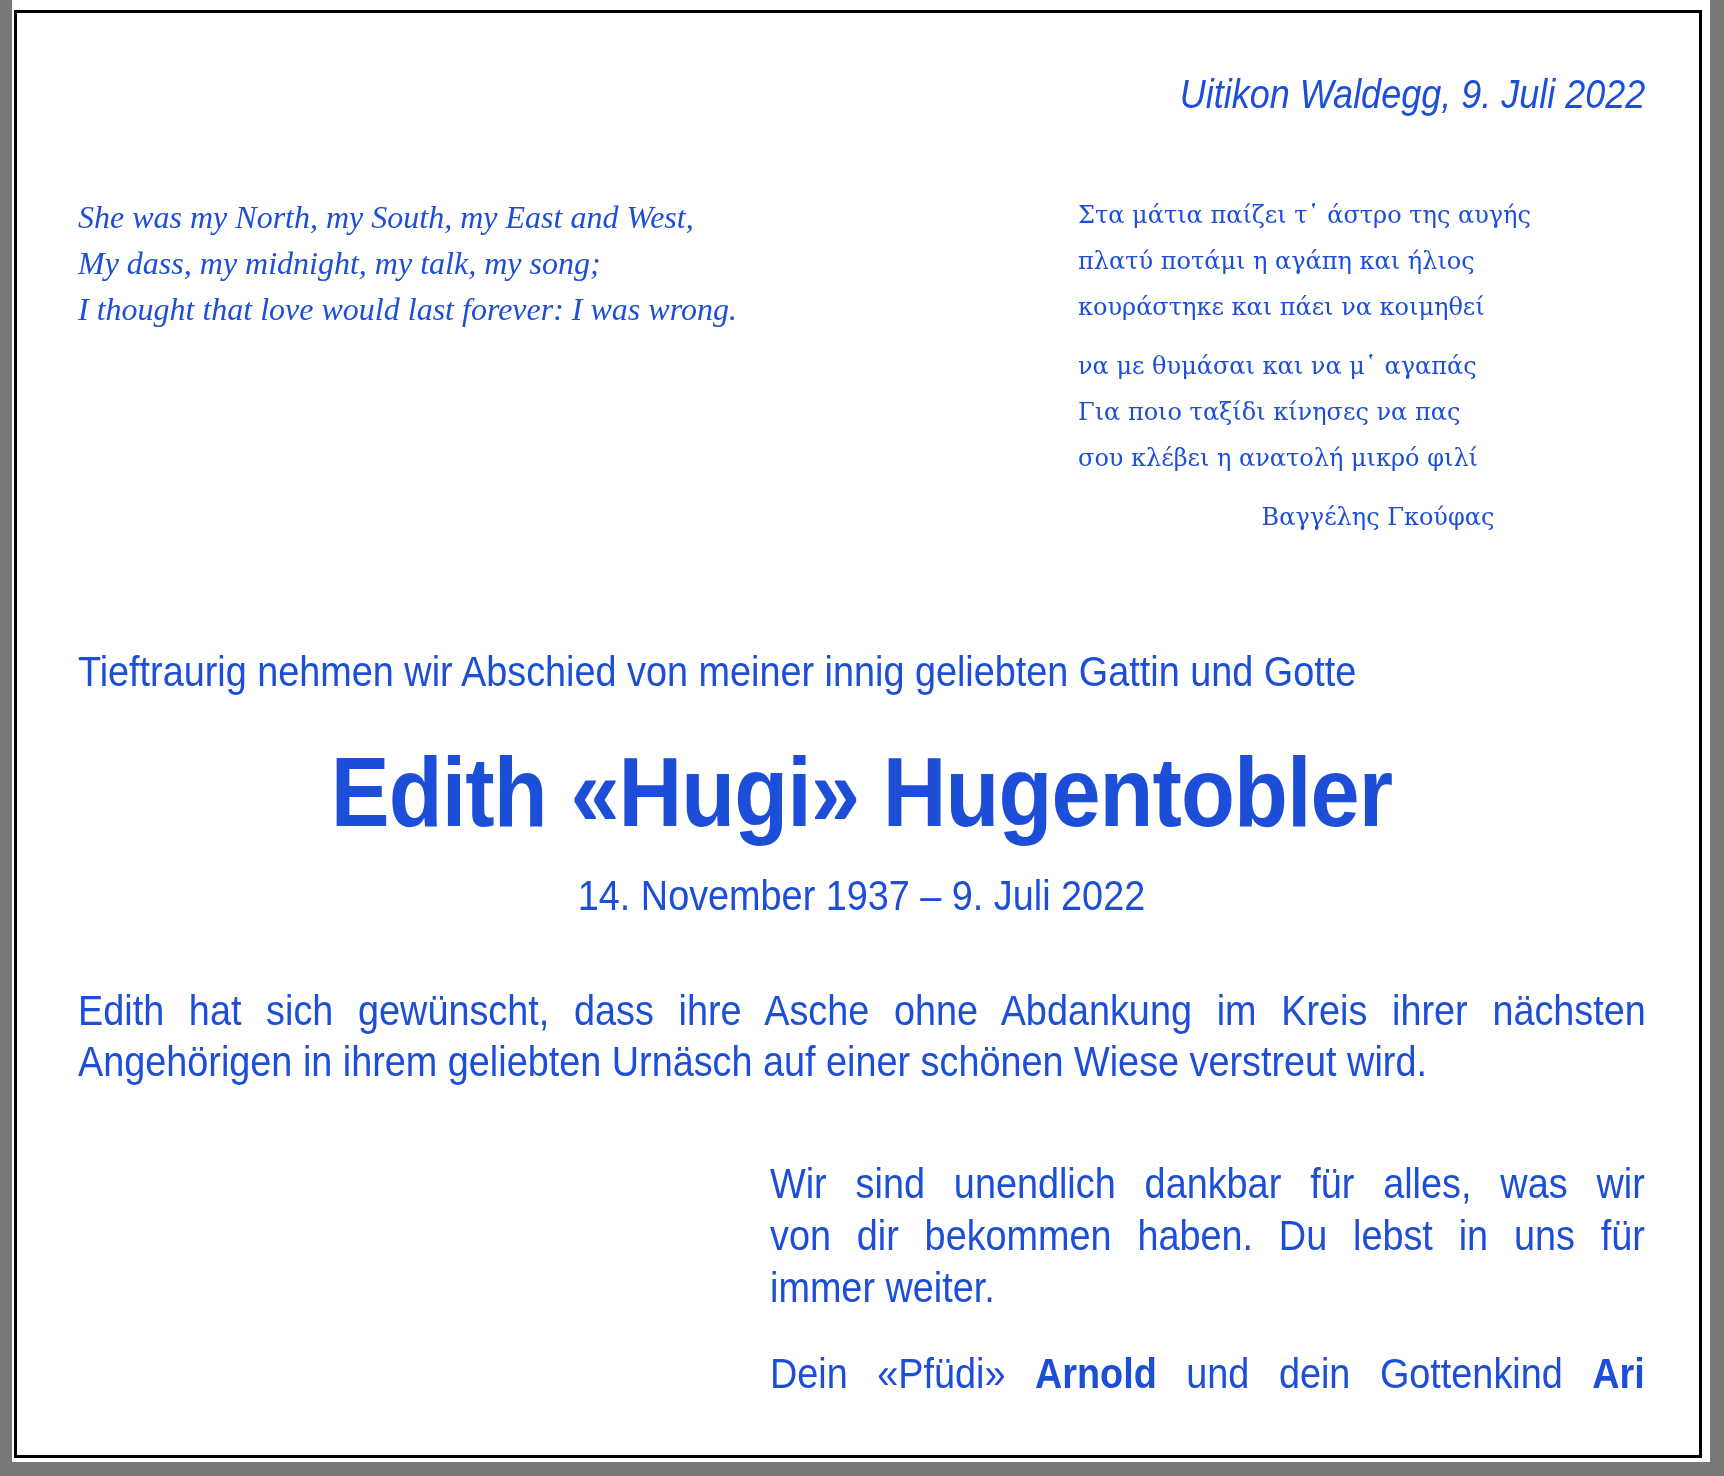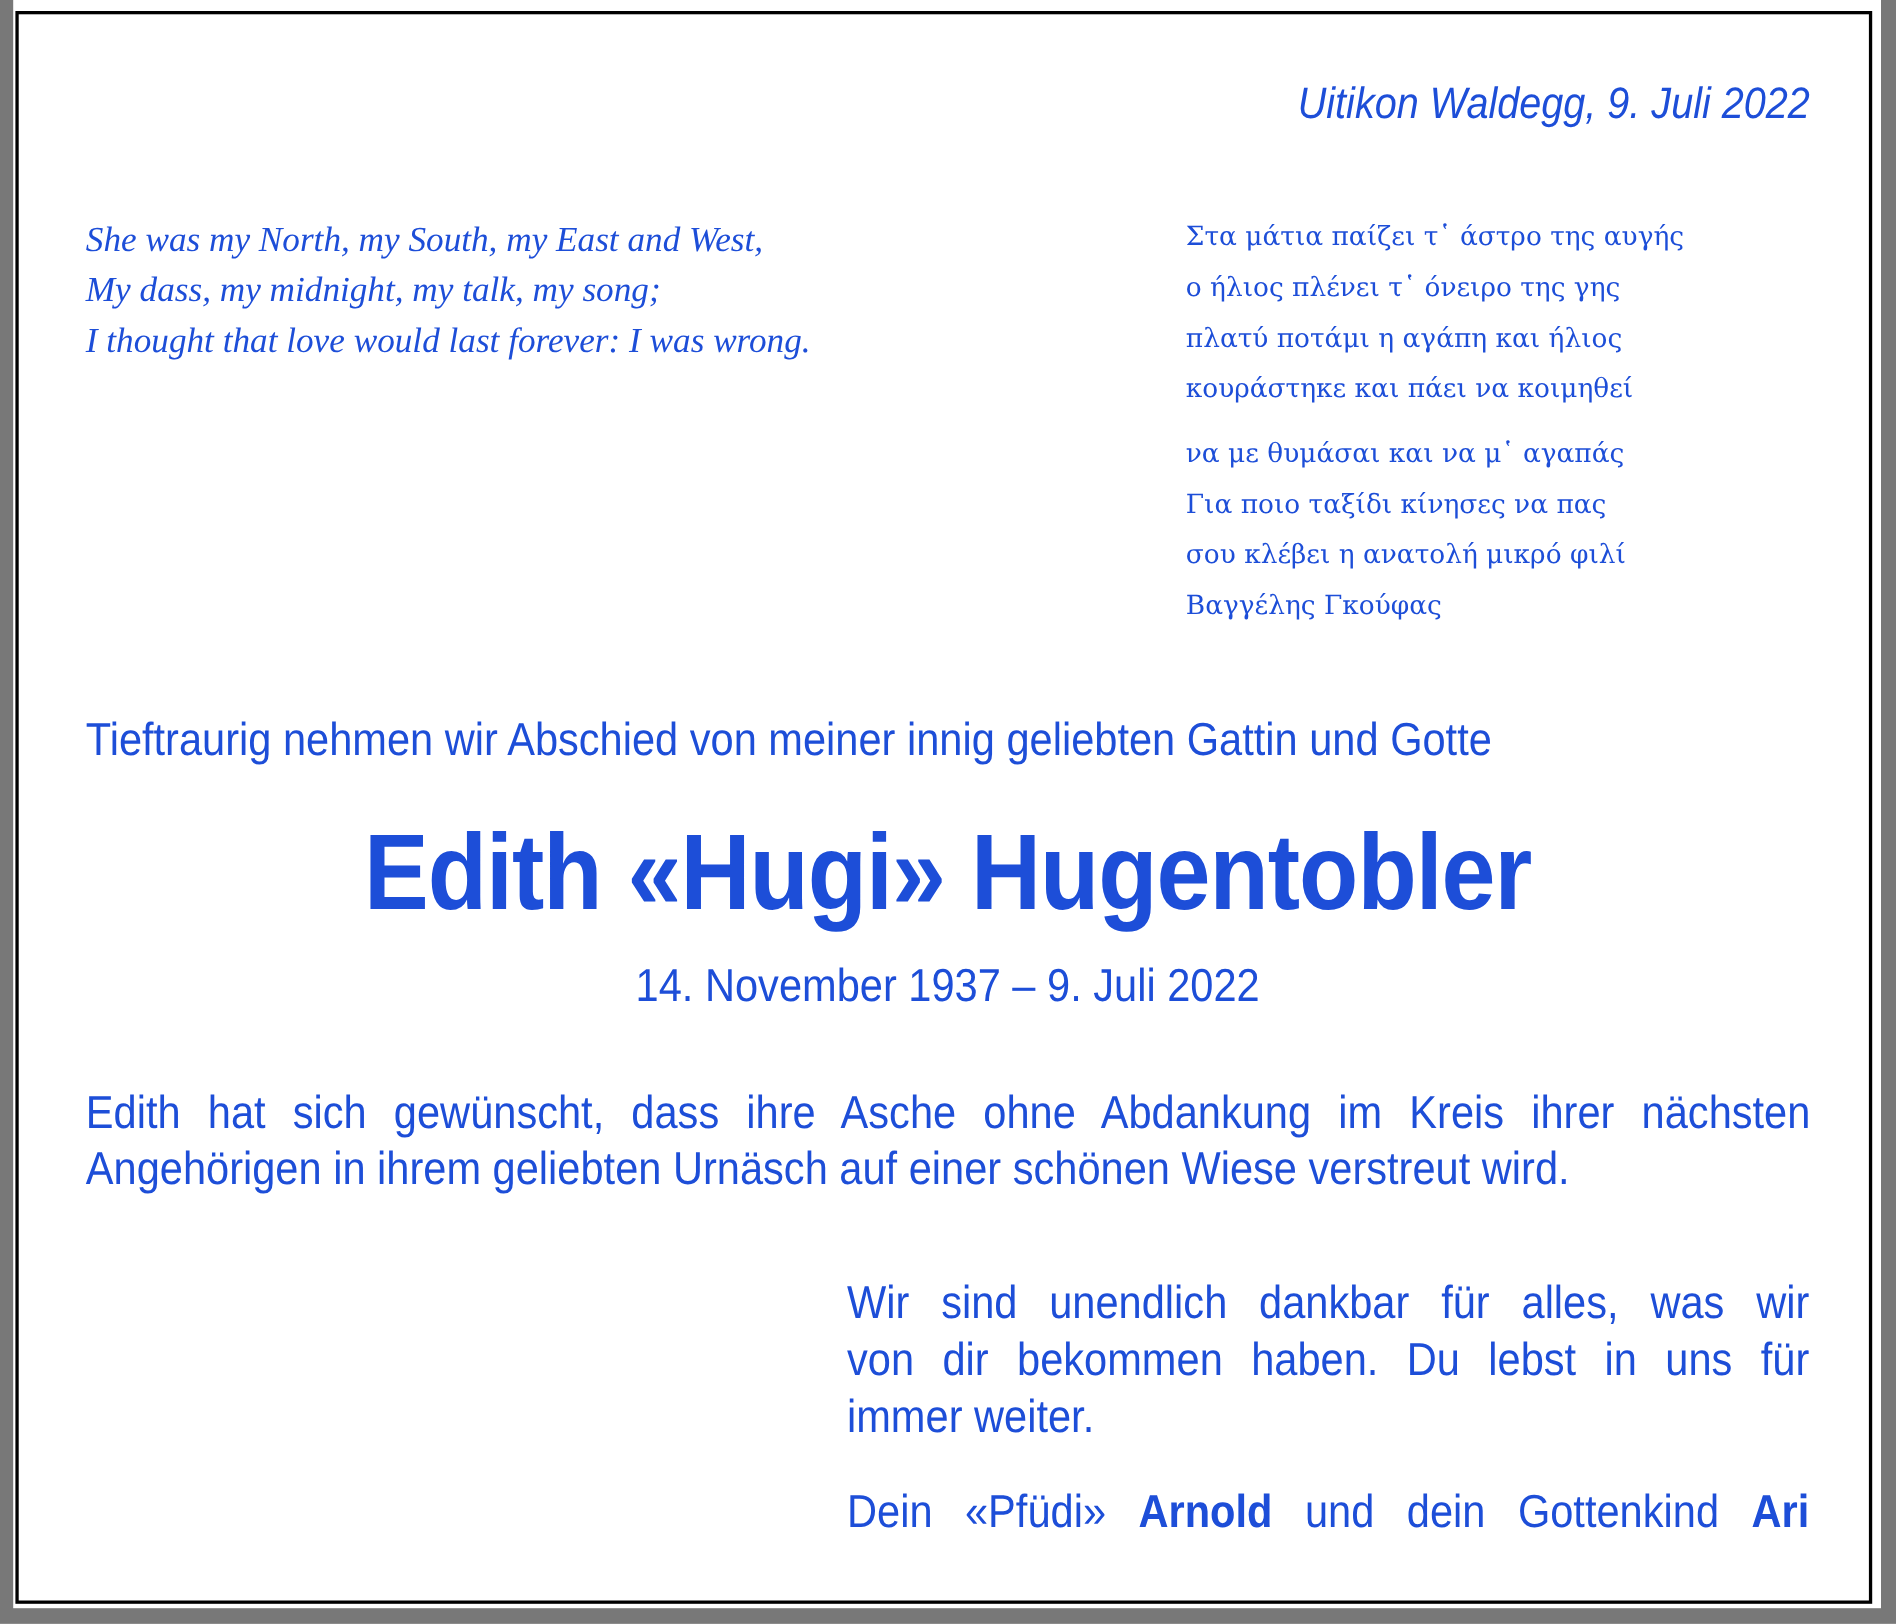--- a/index.html
+++ b/index.html
@@ -67,22 +67,22 @@
     top: 192px;
     left: 1000px;
     width: 600px;
     font-family: "DejaVu Serif", serif;
     font-size: 24px;
     line-height: 46px;
   }
   .poem-gr .line { white-space: nowrap; }
   .poem-gr .stanza2 { margin-top: 13px; }
   .poem-gr .attr {
-    margin-top: 0;
-    text-align: left;
+    margin-top: 13px;
+    text-align: center;
   }
   .intro {
     position: absolute;
     top: 648px;
     left: 0;
     font-size: 42px;
     white-space: nowrap;
     transform: scaleX(0.9);
     transform-origin: left top;
   }
@@ -156,21 +156,20 @@
 
     <div class="poem-en">
       <div class="line">She was my North, my South, my East and West,</div>
       <div class="line">My dass, my midnight, my talk, my song;</div>
       <div class="line">I thought that love would last forever: I was wrong.</div>
     </div>
 
     <div class="poem-gr">
       <div class="stanza1">
         <div class="line">Στα μάτια παίζει τ῾ άστρο της αυγής</div>
-        <div class="line">ο ήλιος πλένει τ῾ όνειρο της γης</div>
         <div class="line">πλατύ ποτάμι η αγάπη και ήλιος</div>
         <div class="line">κουράστηκε και πάει να κοιμηθεί</div>
       </div>
       <div class="stanza2">
         <div class="line">να με θυμάσαι και να μ῾ αγαπάς</div>
         <div class="line">Για ποιο ταξίδι κίνησες να πας</div>
         <div class="line">σου κλέβει η ανατολή μικρό φιλί</div>
       </div>
       <div class="attr">Βαγγέλης Γκούφας</div>
     </div>

